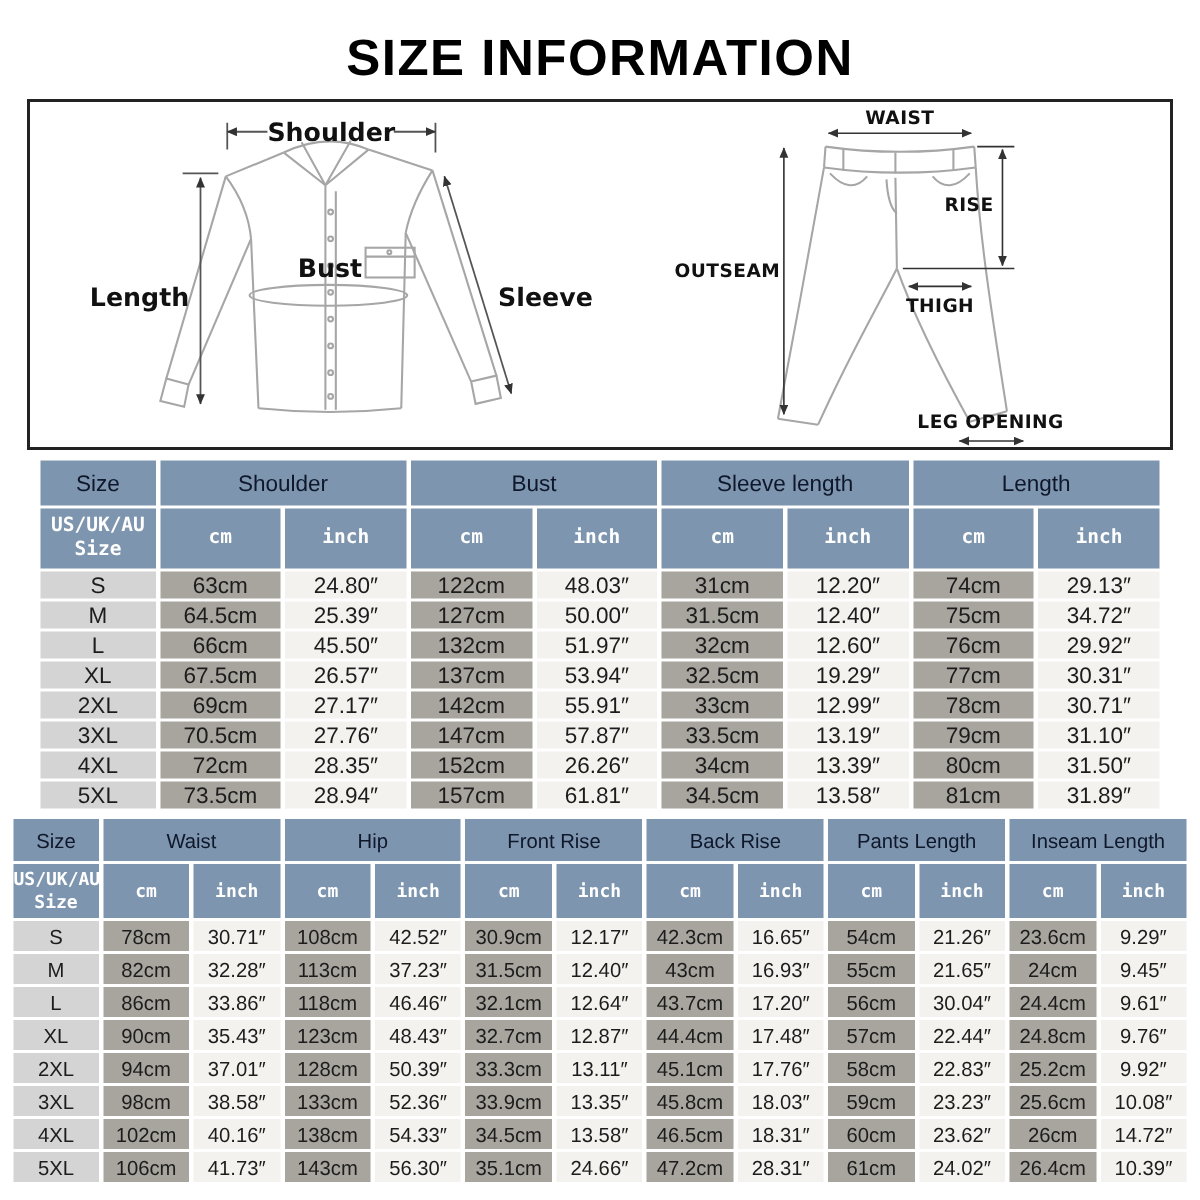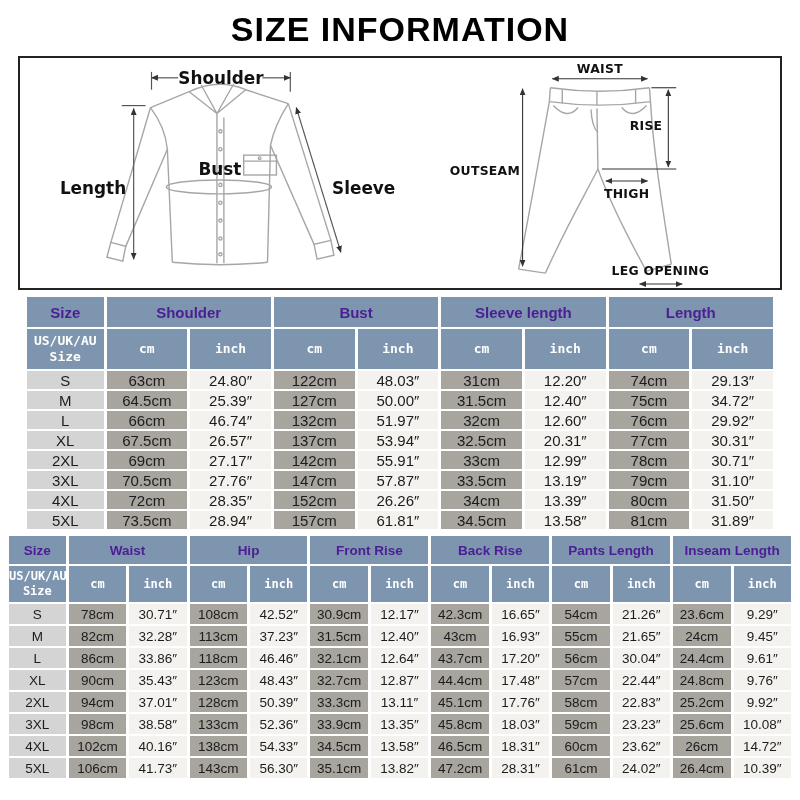--- a/index.html
+++ b/index.html
@@ -1,30 +1,30 @@
 <!DOCTYPE html>
 <html><head>
 <meta charset="utf-8">
 <style>
   html,body{margin:0;padding:0;background:#fff;}
   body{width:800px;height:800px;font-family:"Liberation Sans",sans-serif;color:#1c1c1c;overflow:hidden;}
   .title{ text-align:center; font-weight:bold; font-size:34px; letter-spacing:1px; color:#000;
-          padding-top:10px; height:42px; font-family:"Liberation Sans",sans-serif;}
+          padding-top:20px; height:42px; font-family:"Liberation Sans",sans-serif;}
   .diagram-box{ margin:4px 18px 0 18px; height:230px; border:2px solid #222; display:flex; background:#fff;}
   .diagram-box svg{height:100%;}
   .half{width:50%;display:flex;align-items:center;justify-content:center;}
   .dim-label{ font-family:"DejaVu Sans",sans-serif; font-weight:bold; fill:#111;}
   .shirt-label{font-size:17px;}
   .pants-label{font-size:12.5px; letter-spacing:0.3px;}
 
   table.size-table{ border-collapse:separate; border-spacing:3px 2px; table-layout:fixed; background:#fff;}
   table.size-table th, table.size-table td{ text-align:center; vertical-align:middle; padding:0;}
   .shirt-table{ width:752px; margin:5px 24px 0 24px;}
   .pants-table{ width:788px; margin:3px 6px 0 6px;}
-  th.group-th{ background:#7d95ae; color:#4c1d95; font-weight:bold;}
+  th.group-th{ background:#7d95ae; color:#0f172a; font-weight:normal;}
   .shirt-table th.group-th{ font-size:15px; height:30px;}
   .pants-table th.group-th{ font-size:13.5px; height:28px;}
   th.sub-th{ background:#7d95ae; color:#fff; font-family:"DejaVu Sans Mono",monospace; font-weight:bold; line-height:1.25;}
   .shirt-table th.sub-th{ font-size:13px; height:40px;}
   .pants-table th.sub-th{ font-size:12px; height:36px;}
   td.size-cell{ background:#d4d4d4; color:#1c1c1c;}
   td.cm-cell{ background:#a8a49e; color:#1c1c1c;}
   td.inch-cell{ background:#f4f2ef; color:#1c1c1c;}
   .shirt-table td{ font-size:15px; height:18px;}
   .pants-table td{ font-size:13.5px; height:20px;}
@@ -184,36 +184,36 @@
         <td class="cm-cell">127cm</td>
         <td class="inch-cell">50.00″</td>
         <td class="cm-cell">31.5cm</td>
         <td class="inch-cell">12.40″</td>
         <td class="cm-cell">75cm</td>
         <td class="inch-cell">34.72″</td>
       </tr>
       <tr>
         <td class="size-cell">L</td>
         <td class="cm-cell">66cm</td>
-        <td class="inch-cell">46.74″</td>
+        <td class="inch-cell">45.50″</td>
         <td class="cm-cell">132cm</td>
         <td class="inch-cell">51.97″</td>
         <td class="cm-cell">32cm</td>
         <td class="inch-cell">12.60″</td>
         <td class="cm-cell">76cm</td>
         <td class="inch-cell">29.92″</td>
       </tr>
       <tr>
         <td class="size-cell">XL</td>
         <td class="cm-cell">67.5cm</td>
         <td class="inch-cell">26.57″</td>
         <td class="cm-cell">137cm</td>
         <td class="inch-cell">53.94″</td>
         <td class="cm-cell">32.5cm</td>
-        <td class="inch-cell">20.31″</td>
+        <td class="inch-cell">19.29″</td>
         <td class="cm-cell">77cm</td>
         <td class="inch-cell">30.31″</td>
       </tr>
       <tr>
         <td class="size-cell">2XL</td>
         <td class="cm-cell">69cm</td>
         <td class="inch-cell">27.17″</td>
         <td class="cm-cell">142cm</td>
         <td class="inch-cell">55.91″</td>
         <td class="cm-cell">33cm</td>
@@ -405,21 +405,21 @@
         <td class="cm-cell">26cm</td>
         <td class="inch-cell">14.72″</td>
       </tr>
       <tr>
         <td class="size-cell">5XL</td>
         <td class="cm-cell">106cm</td>
         <td class="inch-cell">41.73″</td>
         <td class="cm-cell">143cm</td>
         <td class="inch-cell">56.30″</td>
         <td class="cm-cell">35.1cm</td>
-        <td class="inch-cell">13.82″</td>
+        <td class="inch-cell">24.66″</td>
         <td class="cm-cell">47.2cm</td>
         <td class="inch-cell">28.31″</td>
         <td class="cm-cell">61cm</td>
         <td class="inch-cell">24.02″</td>
         <td class="cm-cell">26.4cm</td>
         <td class="inch-cell">10.39″</td>
       </tr>
     </tbody>
 </table>
 

